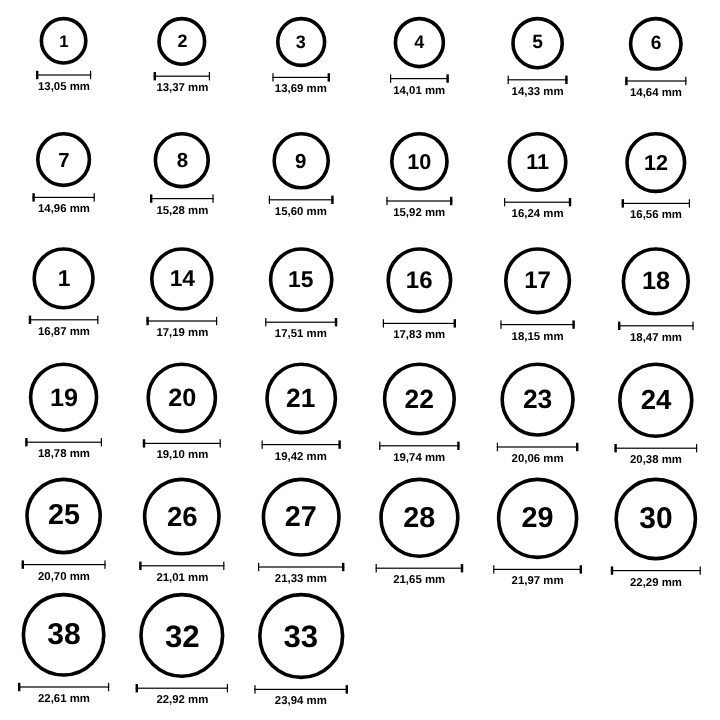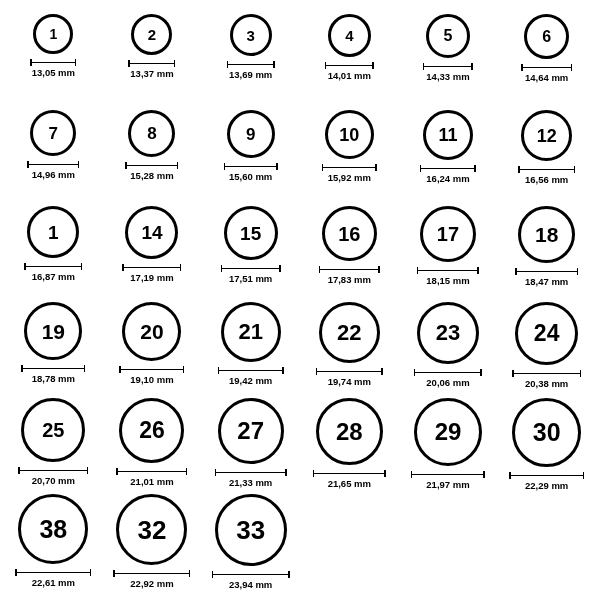--- a/index.html
+++ b/index.html
@@ -344,21 +344,21 @@
         </div>
         <div class="measure" style="width: 69px;">
           <div class="bar"></div>
           <div class="tick left"></div>
           <div class="tick right"></div>
         </div>
         <div class="mm">20,38 mm</div>
       </div>
       <div class="cell">
         <div class="ring" style="width: 64px; height: 64px; border-color: rgb(0, 0, 0);">
-          <span class="ring-label" style="font-size: 20px;">25</span>
+          <span class="ring-label" style="font-size: 24px;">25</span>
         </div>
         <div class="measure" style="width: 70px;">
           <div class="bar"></div>
           <div class="tick left"></div>
           <div class="tick right"></div>
         </div>
         <div class="mm">20,70 mm</div>
       </div>
       <div class="cell">
         <div class="ring" style="width: 65px; height: 65px; border-color: rgb(0, 0, 0);">

